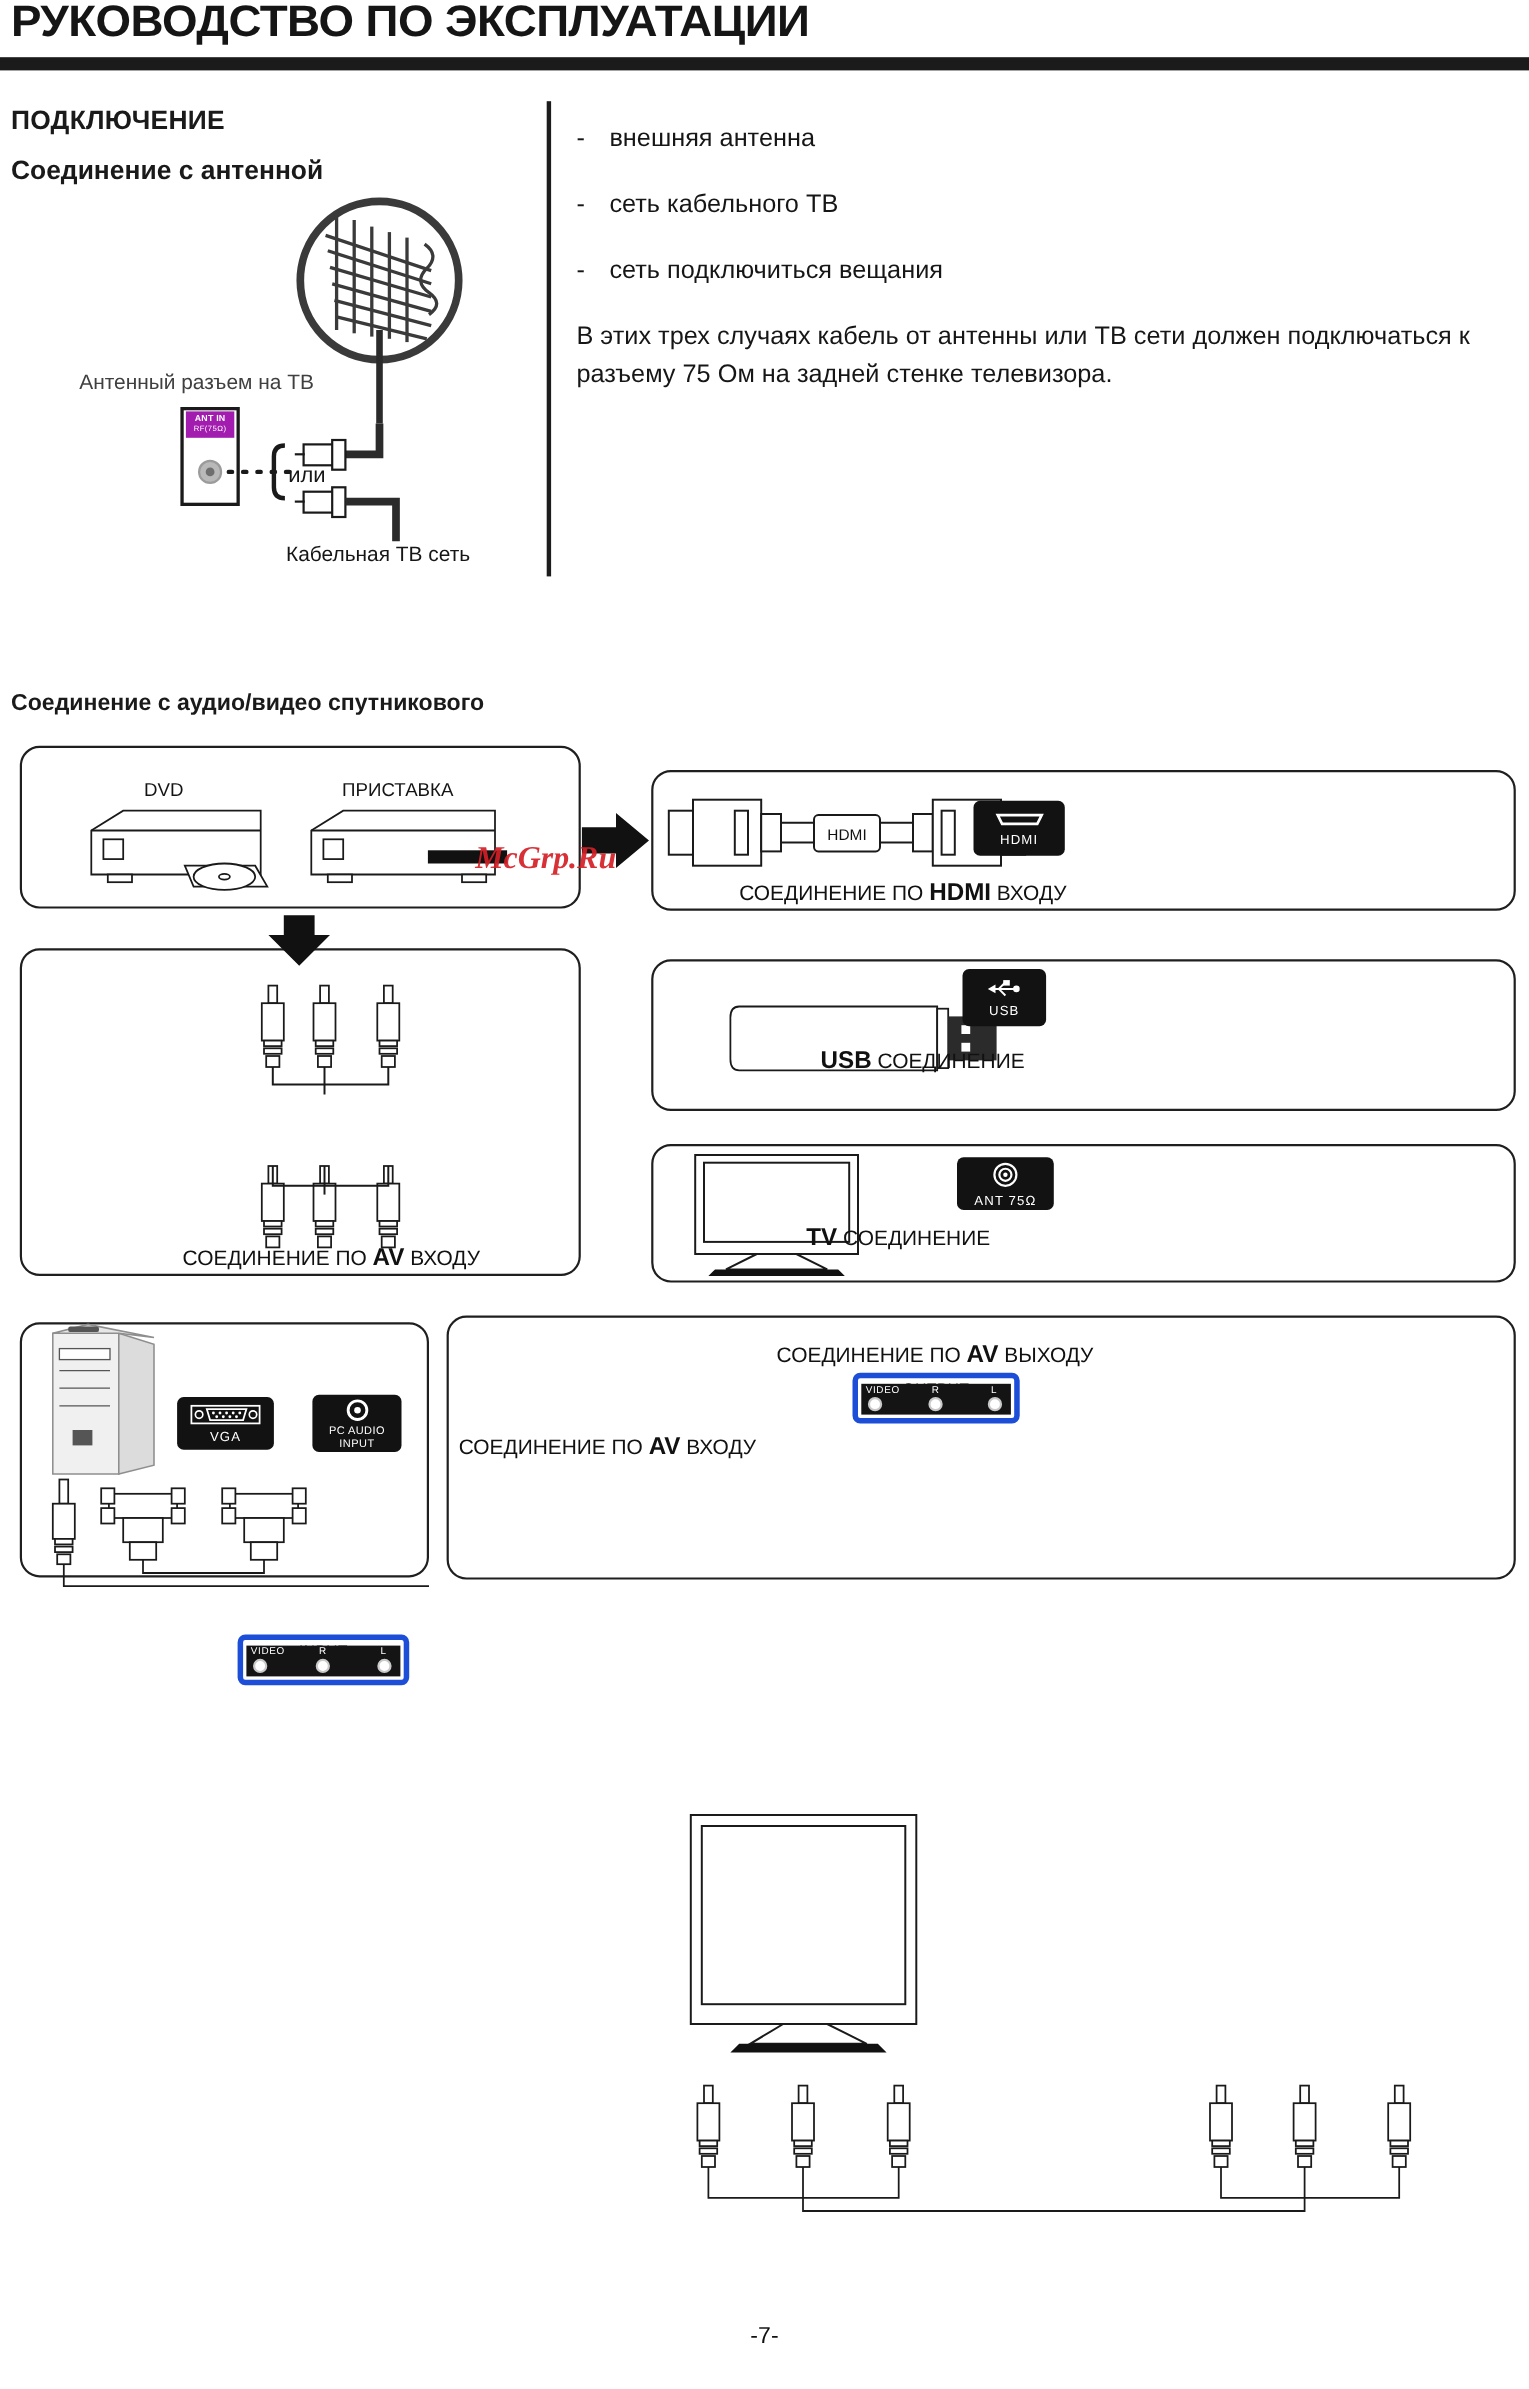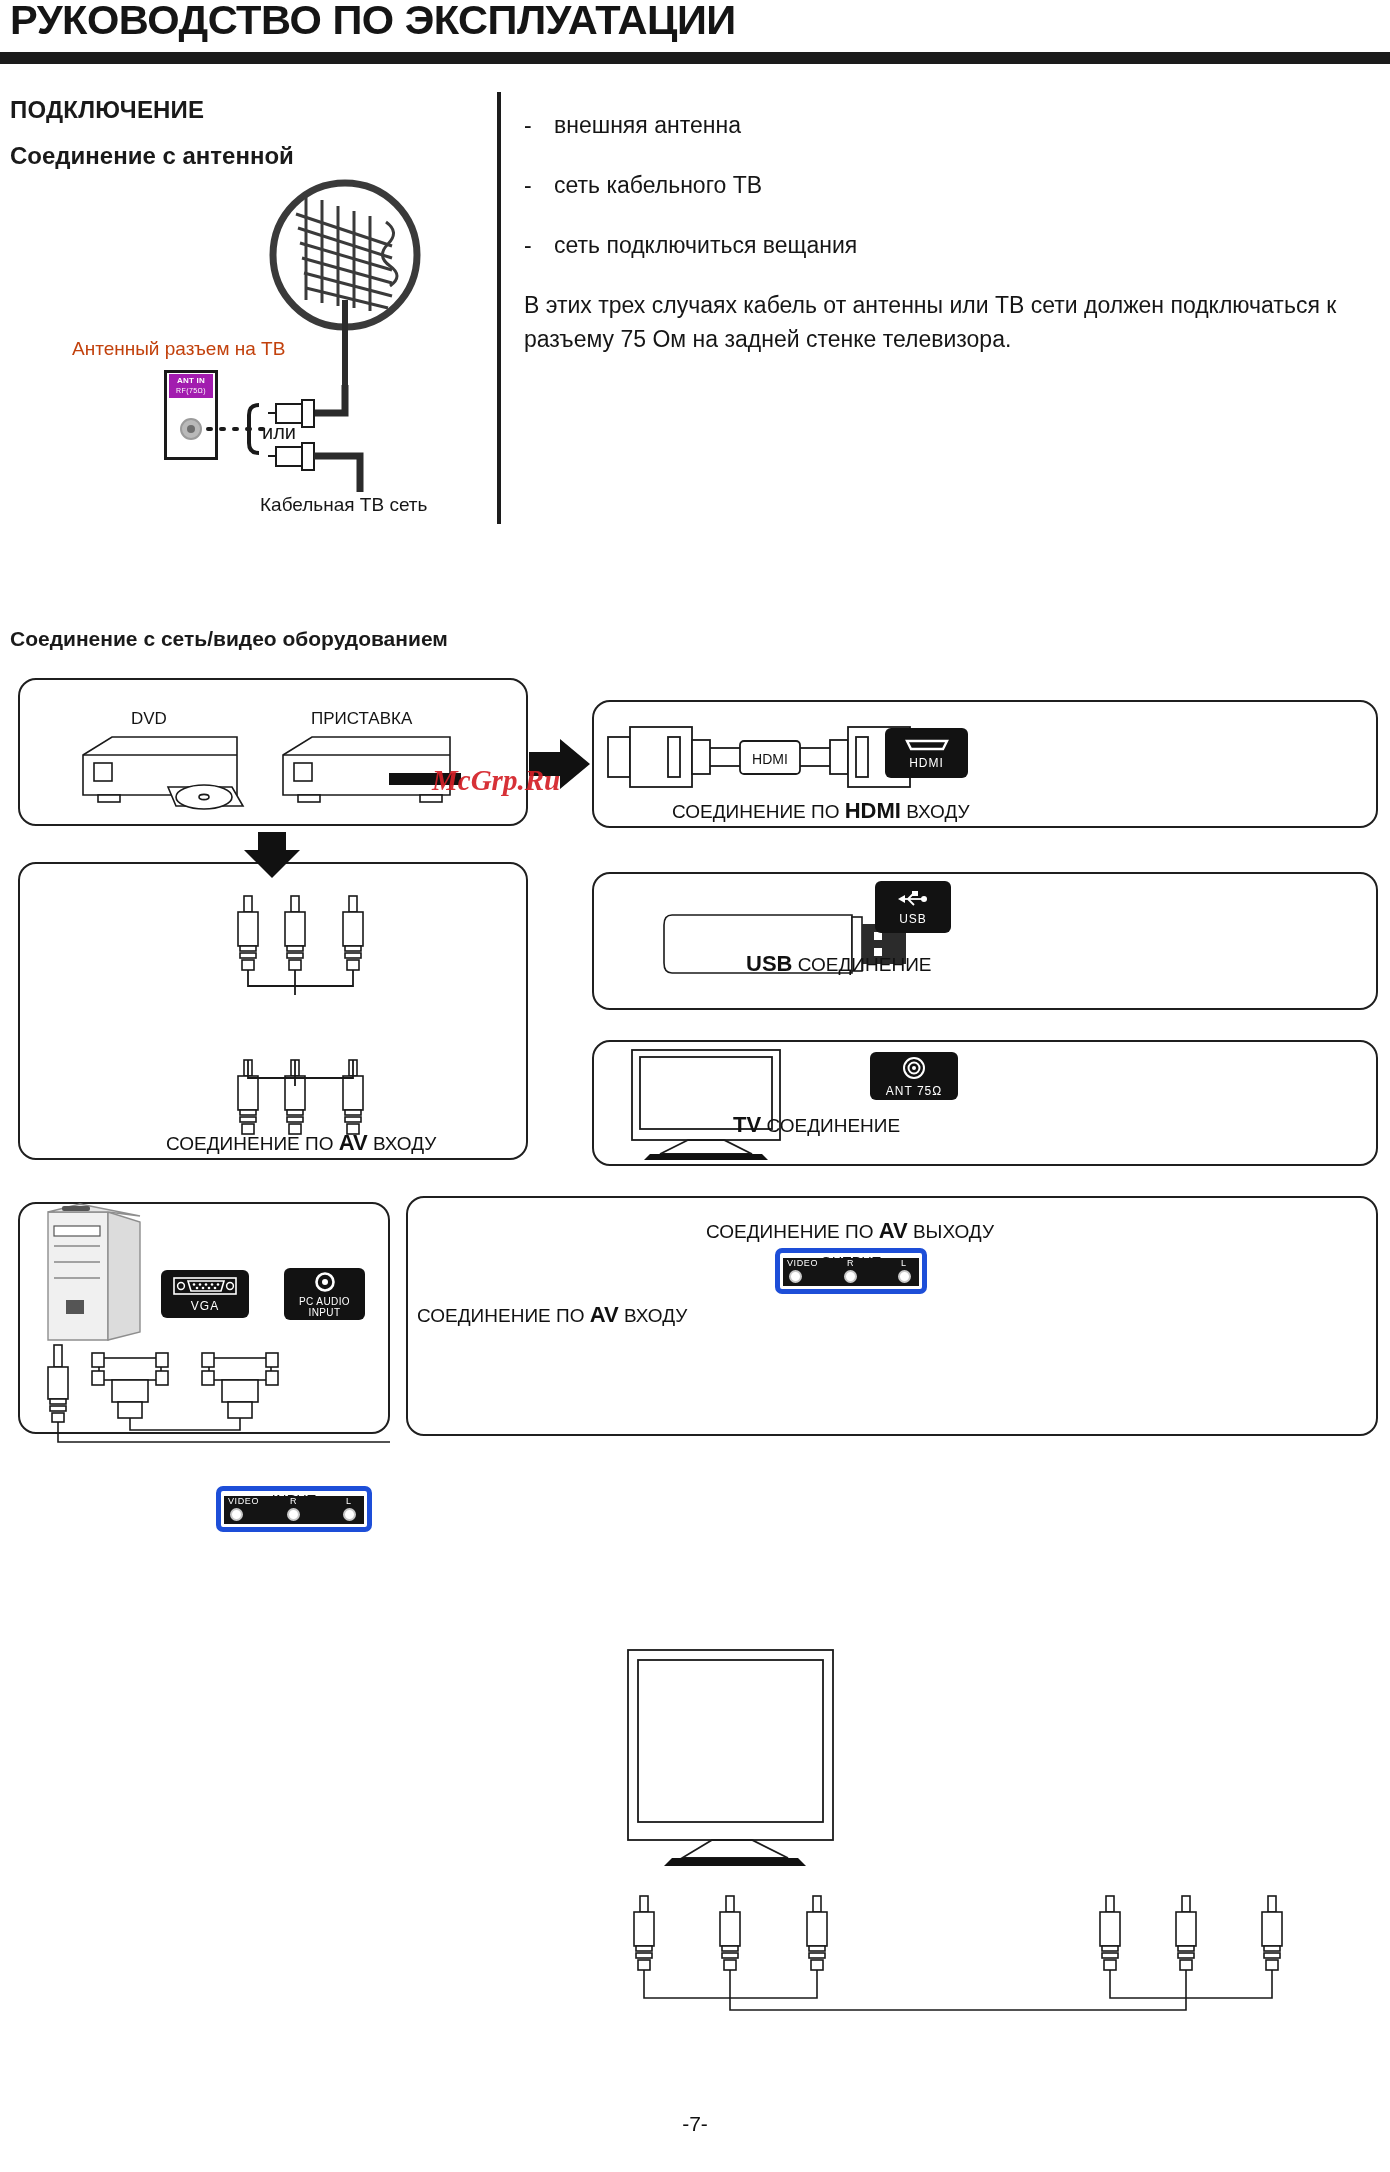--- a/index.html
+++ b/index.html
@@ -33,21 +33,21 @@
     position:absolute;left:524px;top:92px;width:860px;
     font-size:23px;line-height:34px;color:#161616;
   }
   .rtext p{margin:0 0 10px 0;}
   .bullets{margin:16px 0 6px 0;}
   .bullet{display:flex;margin:0 0 26px 0;font-size:23px;}
   .bullet .dash{width:30px;flex:0 0 30px;}
   .para2{margin-top:14px;}
 
   
-  .ant-label{position:absolute;left:72px;top:338px;font-size:19px;color:#c2410c;white-space:nowrap;}
+  .ant-label{position:absolute;left:72px;top:338px;font-size:19px;color:#404040;white-space:nowrap;}
   .cable-label{position:absolute;left:260px;top:494px;font-size:19px;color:#161616;white-space:nowrap;}
   .ili{position:absolute;left:262px;top:421px;font-size:20px;color:#161616;}
 
   .ant-port-box{
     position:absolute;left:164px;top:370px;width:54px;height:90px;
     border:3px solid #1a1a1a;background:#fff;box-sizing:border-box;
   }
   .ant-port-tag{
     position:absolute;left:169px;top:374px;width:44px;height:24px;background:#a21caf;
     color:#fff;font-size:8px;line-height:10px;text-align:center;padding-top:2px;box-sizing:border-box;
@@ -157,21 +157,21 @@
   <div class="ili">или</div>
   <div class="cable-label">Кабельная ТВ сеть</div>
 
   <div class="ant-port-box"></div>
   <div class="ant-port-tag">
     <div>ANT IN</div>
     <div class="sub">RF(75Ω)</div>
   </div>
   <div class="ant-jack"></div>
 
-  <div class="h-av">Соединение с сеть/видео оборудованием</div>
+  <div class="h-av">Соединение с аудио/видео спутникового</div>
 
   <div class="panel p-src"></div>
   <div class="panel p-hdmi"></div>
   <div class="panel p-av-in"></div>
   <div class="panel p-usb"></div>
   <div class="panel p-tv"></div>
   <div class="panel p-pc"></div>
   <div class="panel p-avout"></div>
 
   <svg class="art" viewBox="0 0 1390 2172" xmlns="http://www.w3.org/2000/svg">

